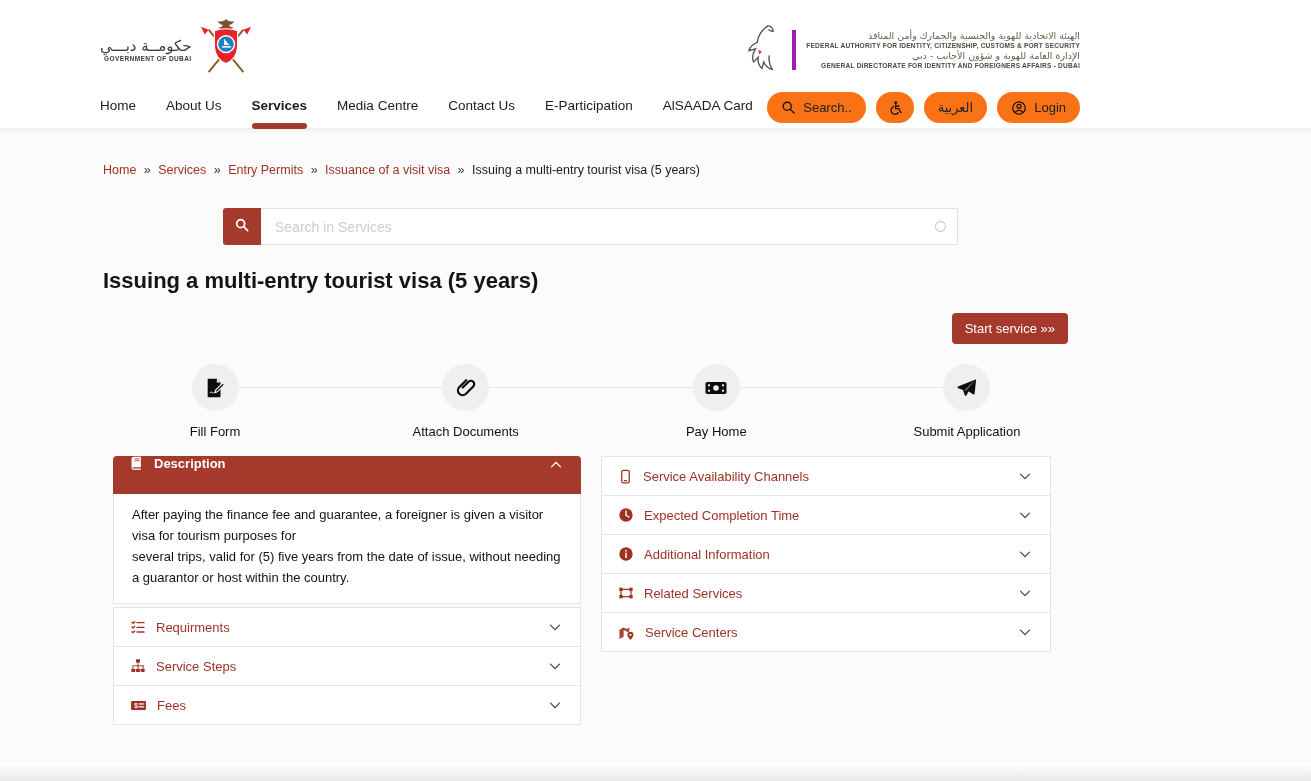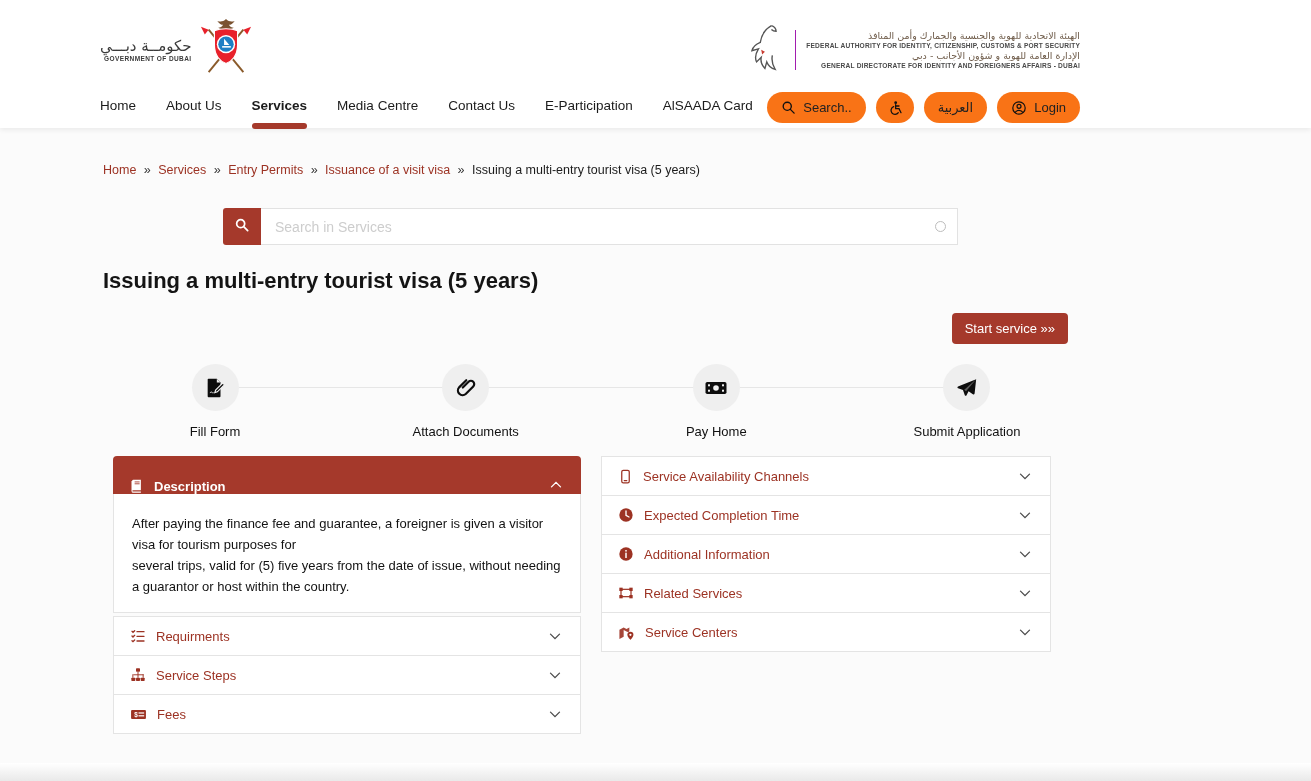--- a/index.html
+++ b/index.html
@@ -8,21 +8,21 @@
   :root { --accent:#A5392B; --border:#e4e4e4; }
 
   
   .header { background:#fff; height:128px; position:relative; box-shadow:0 2px 5px rgba(0,0,0,0.07); }
   .header-inner { width:980px; margin-left:100px; position:relative; height:100%; }
   .dubai-logo { position:absolute; left:0; top:18px; display:flex; align-items:center; gap:8px; }
   .dubai-logo-text { text-align:right; line-height:1.1; }
   .dubai-logo-ar { font-family:"DejaVu Sans", sans-serif; font-size:15px; color:#3a3a3a; direction:rtl; }
   .dubai-logo-en { font-size:6.5px; letter-spacing:.4px; color:#3a3a3a; font-weight:bold; }
   .authority-logo { position:absolute; right:0; top:22px; display:flex; align-items:center; gap:10px; }
-  .authority-text { border-left:1px solid #a21caf; padding-left:10px; text-align:right; line-height:1.25; }
+  .authority-text { border-left:4px solid #a21caf; padding-left:10px; text-align:right; line-height:1.25; }
   .auth-ar { font-family:"DejaVu Sans", sans-serif; font-size:9.5px; color:#6e5b49; direction:rtl; }
   .auth-en { font-size:6.6px; font-weight:bold; color:#4a4a4a; letter-spacing:.2px; }
 
   .nav-row { position:absolute; left:0; right:0; top:92px; display:flex; align-items:center; }
   .nav-links { display:flex; gap:30px; align-items:center; }
   .nav-item { font-size:13.5px; color:#1b1b1b; cursor:pointer; position:relative; padding-bottom:4px; }
   .nav-item.active { font-weight:bold; }
   .nav-item.active::after { content:""; position:absolute; left:0; right:0; bottom:-12px; height:6px; border-radius:3px; background:var(--accent); }
   .nav-actions { margin-left:auto; display:flex; gap:10px; align-items:center; }
   .pill { background:#f97316; border-radius:16px; height:31px; display:flex; align-items:center; gap:7px; padding:0 14px; font-size:13px; cursor:pointer; color:#222; }
@@ -55,24 +55,24 @@
   .steps-row { display:flex; justify-content:space-between; position:relative; }
   .step { width:130px; display:flex; flex-direction:column; align-items:center; }
   .step-circle { width:47px; height:47px; border-radius:50%; background:#efefef; display:flex; align-items:center; justify-content:center; color:#0d0d0d; position:relative; z-index:1; }
   .step-label { margin-top:13px; font-size:13px; color:#111; white-space:nowrap; }
 
   
   .columns { margin-top:17px; padding-left:10px; display:flex; gap:20px; align-items:flex-start; }
   .col-left { width:468px; }
   .col-right { width:450px; }
 
-  .desc-header { background:var(--accent); color:#fff; height:38px; display:flex; align-items:flex-end; gap:10px; padding:0 16px; border-radius:4px 4px 0 0; cursor:pointer; }
+  .desc-header { background:var(--accent); color:#fff; height:38px; display:flex; align-items:flex-start; gap:10px; padding:0 16px; border-radius:4px 4px 0 0; cursor:pointer; }
   .desc-header .lbl { font-size:13px; font-weight:bold; }
   .desc-header .chev { margin-left:auto; }
-  .desc-body { border:1px solid var(--border); border-top:none; padding:19px 18px 15px; font-size:13px; line-height:1.62; color:#131313; background:#fff; }
+  .desc-body { border:1px solid var(--border); border-top:none; padding:10px 18px 15px; font-size:13px; line-height:1.62; color:#131313; background:#fff; }
 
   .acc-item { border:1px solid var(--border); background:#fff; height:40px; display:flex; align-items:center; gap:10px; padding:0 16px; cursor:pointer; margin-top:-1px; }
   .acc-item:first-child { margin-top:0; }
   .acc-left-group { margin-top:3px; }
   .acc-label { font-size:13px; color:#9C3223; }
   .acc-icon { color:#9C3223; display:flex; }
   .chev { margin-left:auto; display:flex; color:#4a4a4a; }
 
   .bottom-strip { position:fixed; left:0; right:0; bottom:0; height:18px; background:linear-gradient(#ffffff, #e9e9e9); }
 </style>

